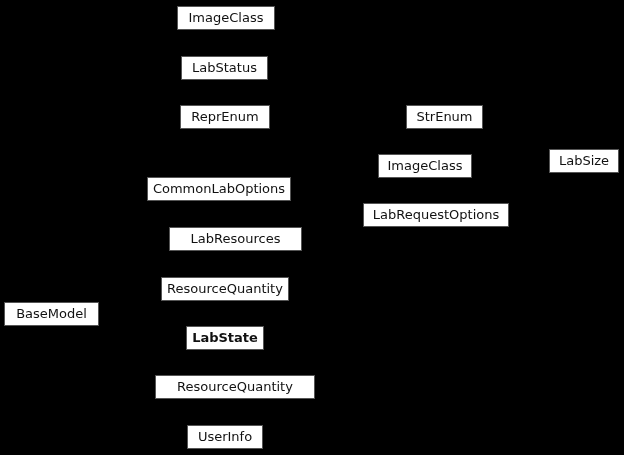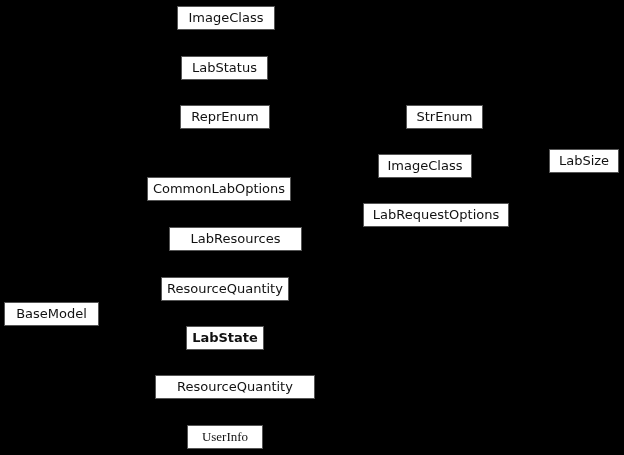--- a/index.html
+++ b/index.html
@@ -49,14 +49,14 @@
   <div class="node" style="left:386px; top:105px; width:77px;margin-left:20px;">StrEnum</div>
   <div class="node" style="left:549px; top:105px; width:70px;margin-top:44px;">LabSize</div>
   <div class="node" style="left:378px; top:154px; width:94px;">ImageClass</div>
   <div class="node" style="left:147px; top:177px; width:144px;">CommonLabOptions</div>
   <div class="node" style="left:352px; top:203px; width:146px;margin-left:11px;">LabRequestOptions</div>
   <div class="node" style="left:169px; top:227px; width:133px;">LabResources</div>
   <div class="node" style="left:161px; top:277px; width:128px;">ResourceQuantity</div>
   <div class="node" style="left:4px;   top:302px; width:95px;">BaseModel</div>
   <div class="node" style="left:186px; top:326px; width:78px;font-weight:bold;">LabState</div>
   <div class="node" style="left:155px; top:375px; width:160px;">ResourceQuantity</div>
-  <div class="node" style="left:187px; top:425px; width:76px;font-family:Liberation Serif, serif;">UserInfo</div>
+  <div class="node" style="left:187px; top:425px; width:76px;">UserInfo</div>
 </div>
 
 </body></html>

